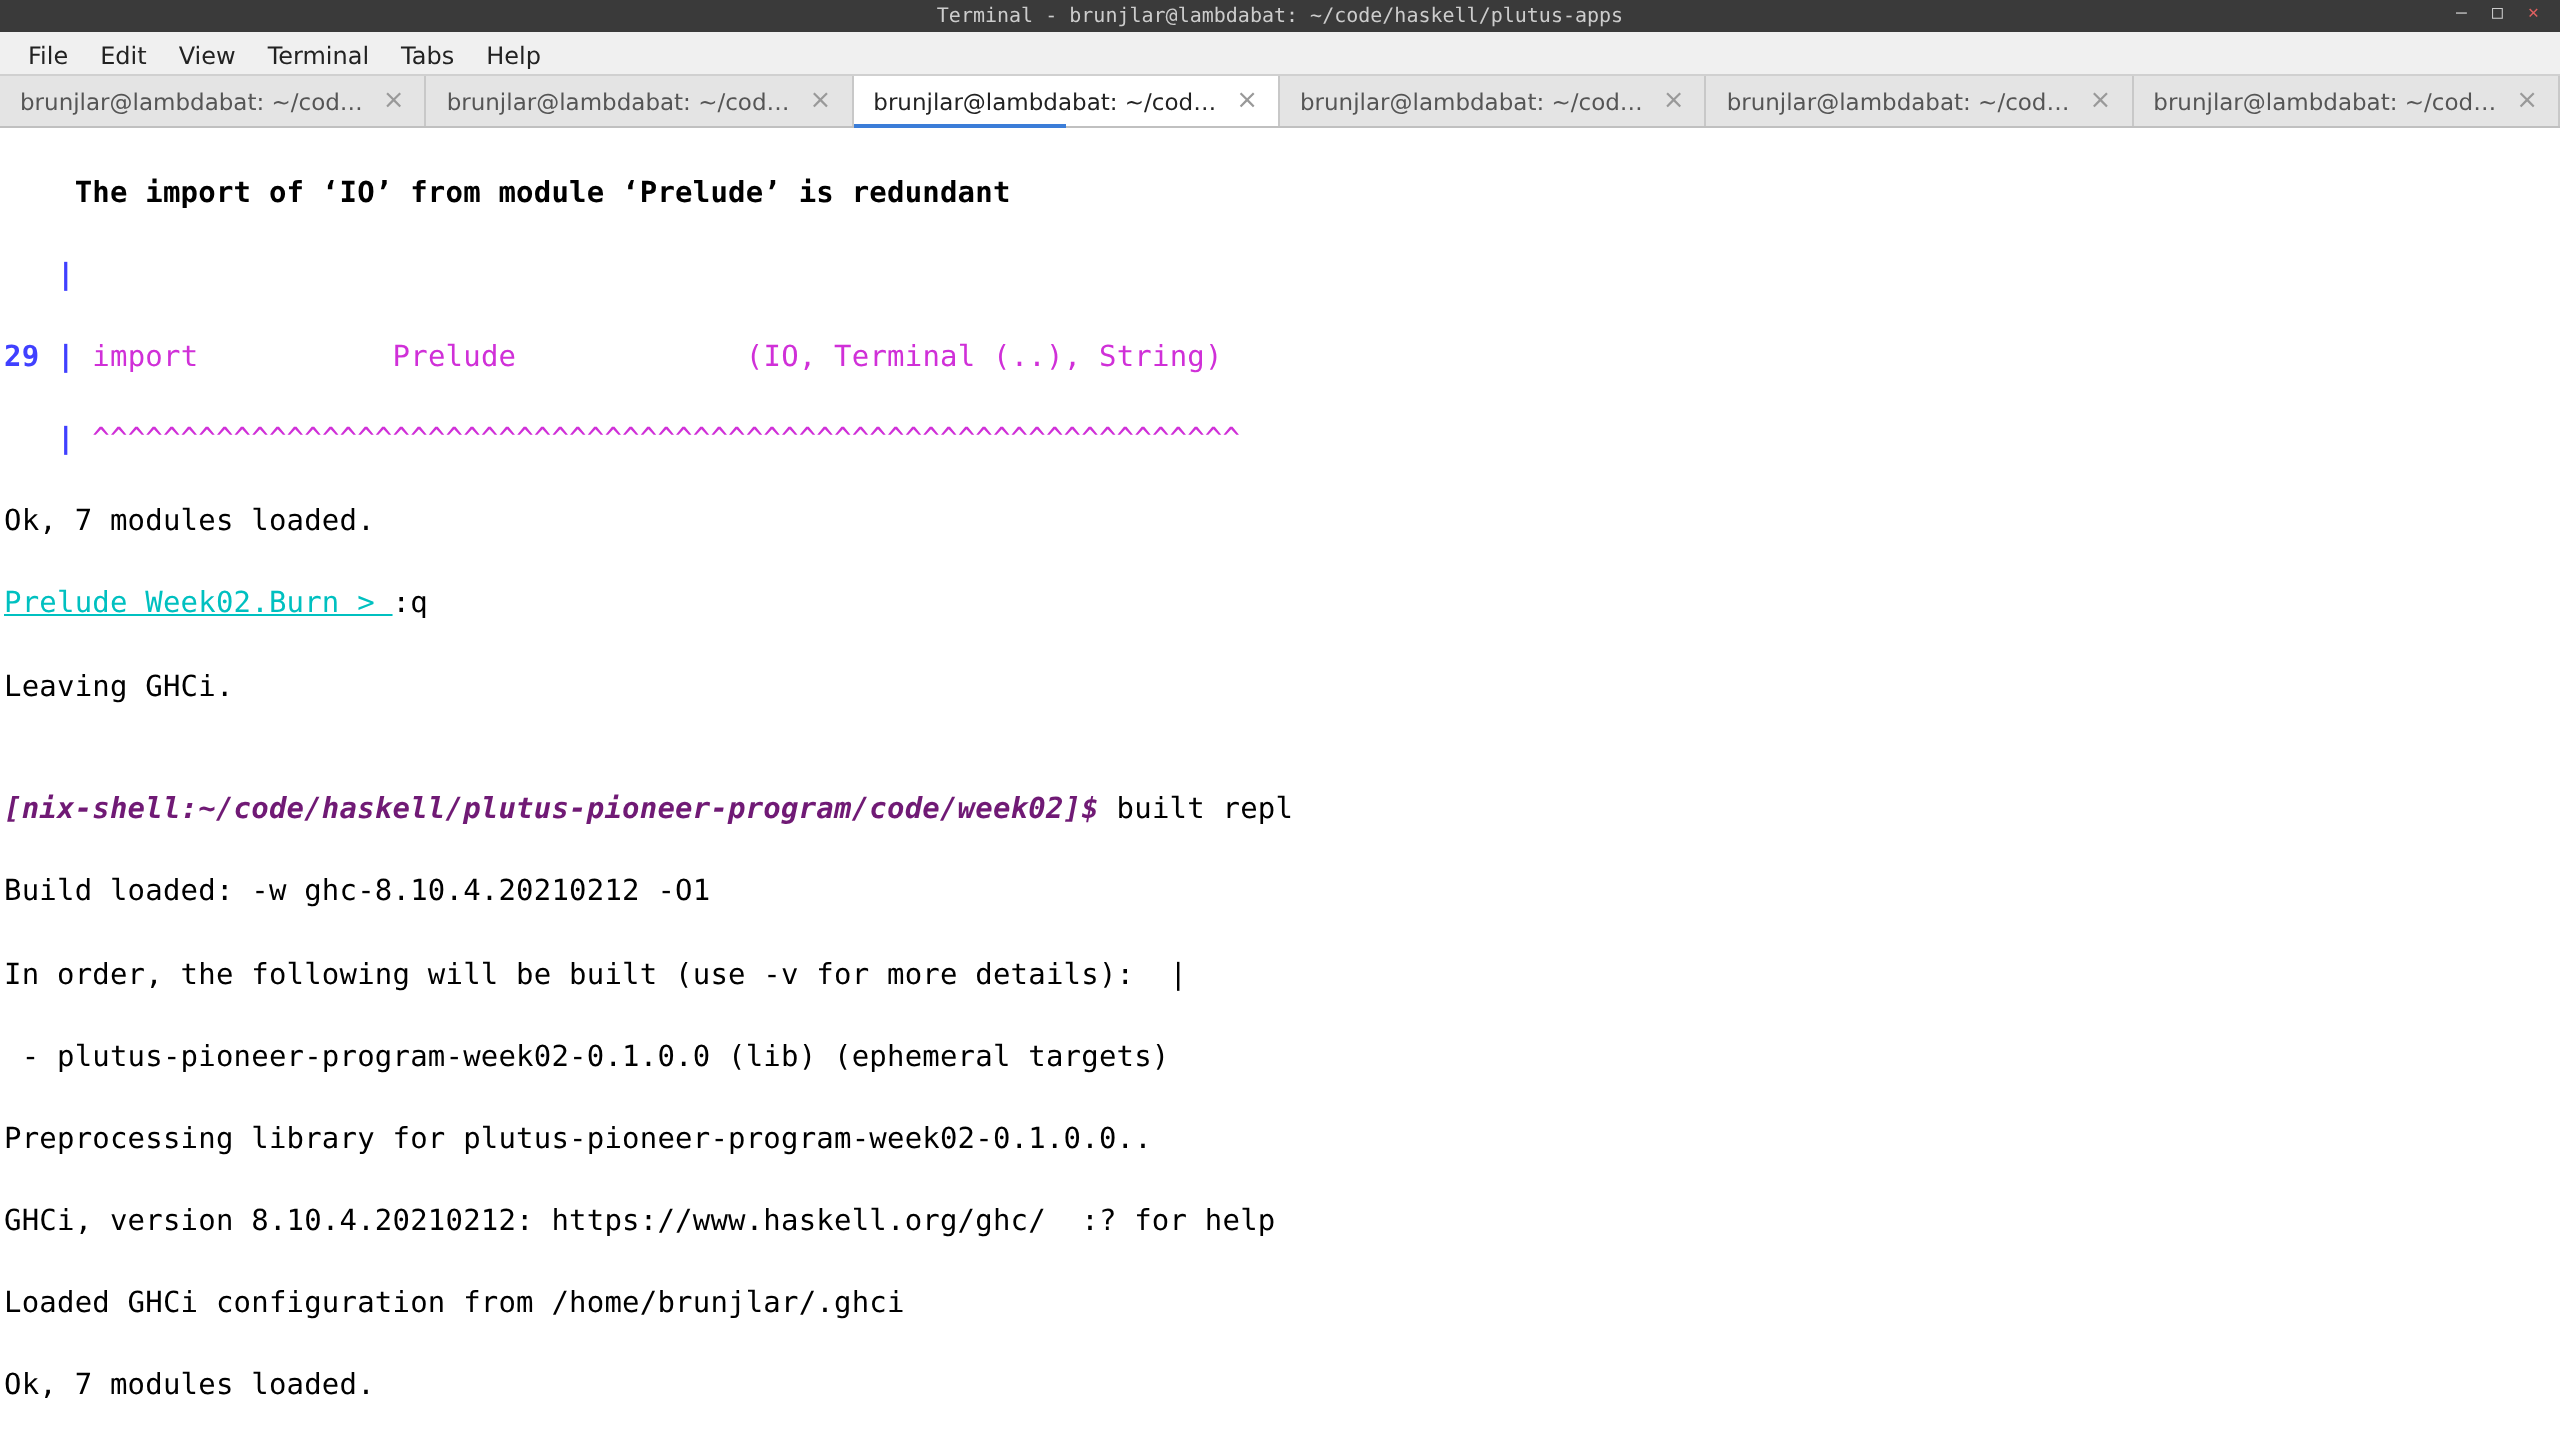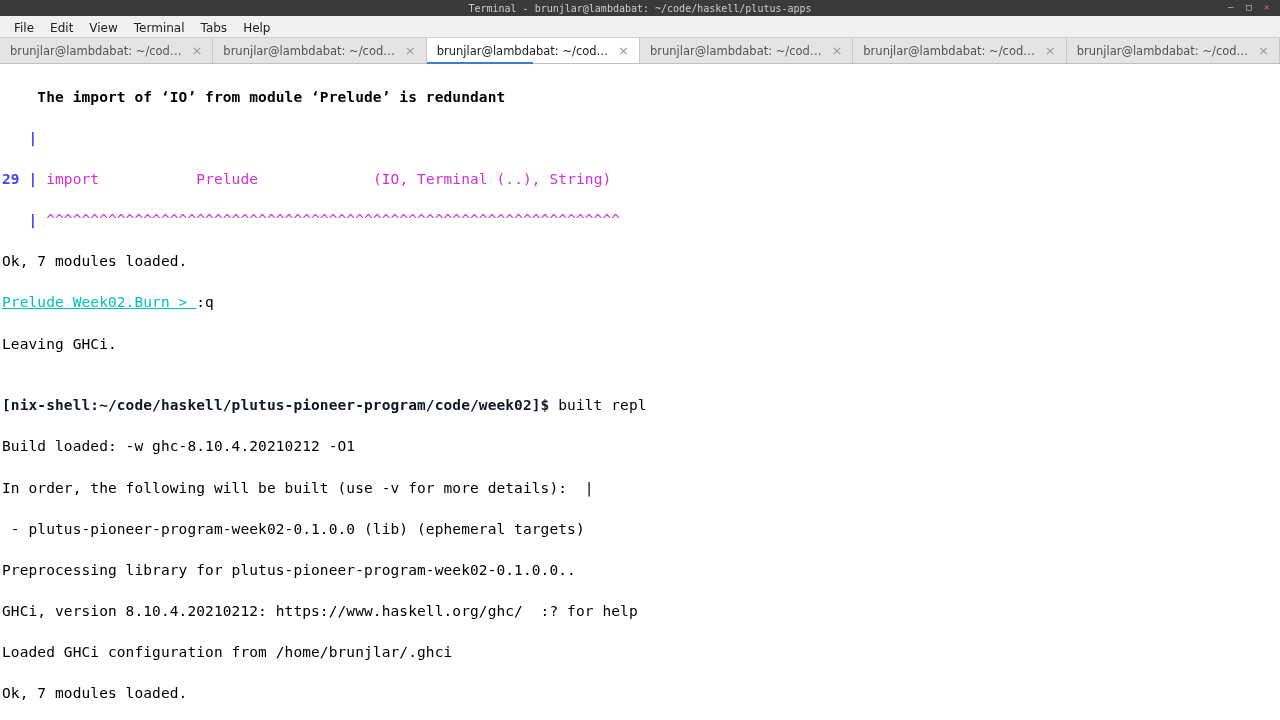--- a/index.html
+++ b/index.html
@@ -95,21 +95,21 @@
   }
   .terminal {
     padding: 2px 0 0 2px;
     line-height: 1.42;
     white-space: pre;
     letter-spacing: 0.1px;
   }
   .fg-blue { color: #4040ff; font-weight: bold; }
   .fg-magenta { color: #d030d8; margin-top: 40px; }
   .fg-cyan { color: #00c0c0; text-decoration: underline; }
-  .fg-green { color: #0f172a; font-weight: bold; }
+  .fg-green { color: #701a75; font-weight: bold; font-style: italic; }
   .bold { font-weight: bold; }
 </style>
 </head>
 <body>
 
 <div class="titlebar">
   <span>Terminal - brunjlar@lambdabat: ~/code/haskell/plutus-apps</span>
   <div class="titlebar-controls">
     <span>–</span>
     <span>□</span>

